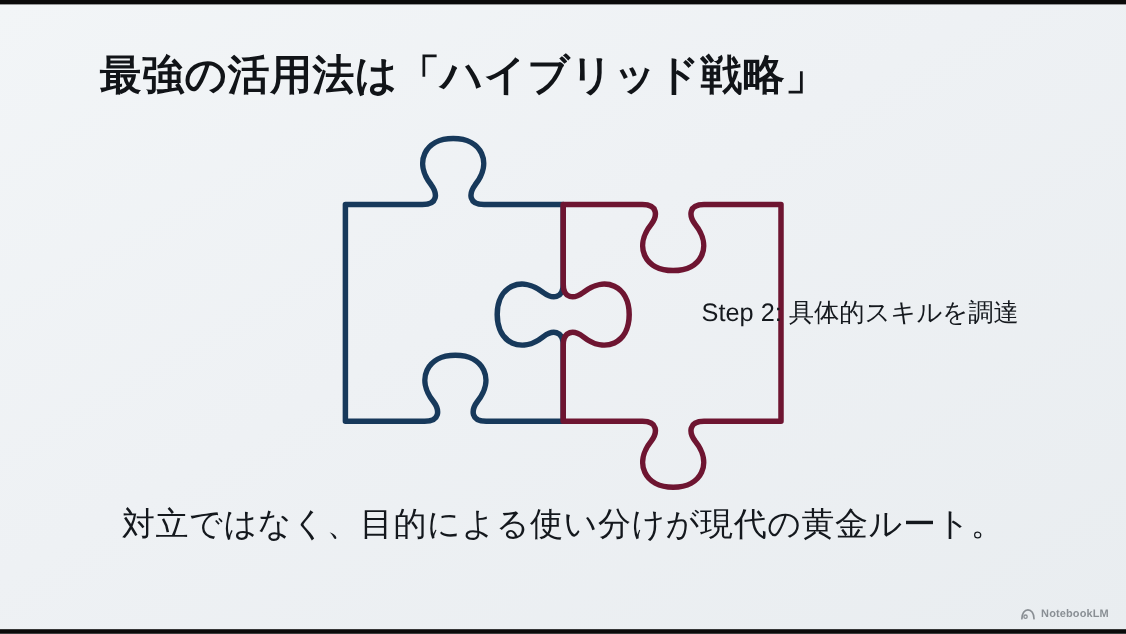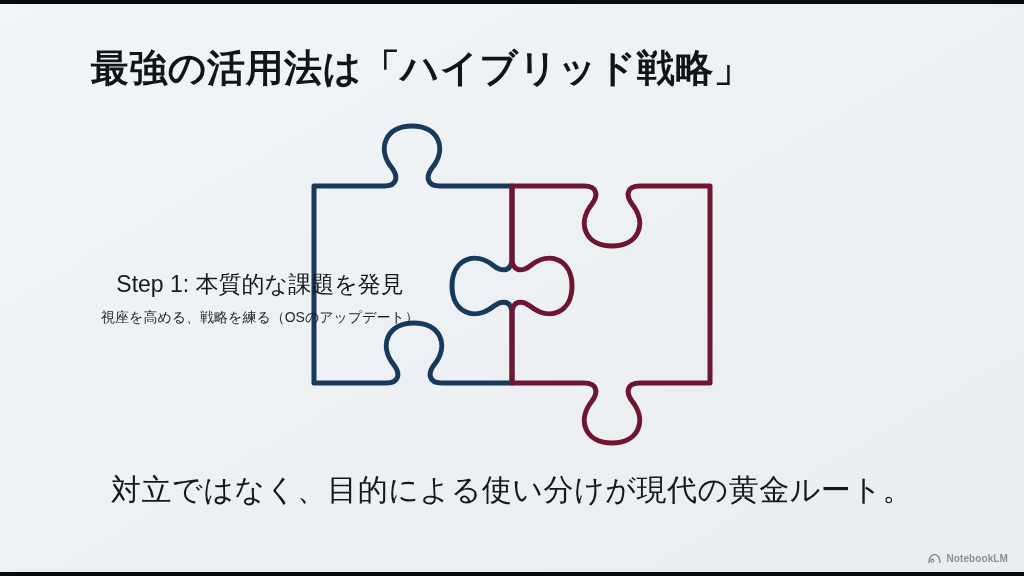--- a/index.html
+++ b/index.html
@@ -92,21 +92,20 @@
     position: absolute;
     top: 456px;
     left: 0;
     width: 1024px;
     text-align: center;
     font-size: 30px;
     font-weight: 400;
     color: #14181d;
     letter-spacing: 0.5px;
     white-space: nowrap;
-    margin-top: 14px;
   }
 
   #watermark {
     position: absolute;
     right: 16px;
     bottom: 12px;
     display: flex;
     align-items: flex-end;
     gap: 5px;
     opacity: 0.55;
@@ -171,26 +170,23 @@
                L 512 383
                L 512 314
                C 512 300 522 300 530 306
                C 550 322 572 312 572 286
                C 572 260 550 250 530 266
                C 522 272 512 272 512 258
                Z"></path>
     </svg>
   </div>
 
-  <div class="step-block" id="step1-block">
-    <div class="step-heading">Step 1: 本質的な課題を発見</div>
-    <div class="step-sub">視座を高める、戦略を練る（OSのアップデート）</div>
-  </div>
 
   <div class="step-block" id="step2-block">
+    <div class="step-heading">Step 2: 具体的スキルを調達</div>
   </div>
 
   <div id="caption">対立ではなく、目的による使い分けが現代の黄金ルート。</div>
 
   <div id="watermark">
     <span class="wm-logo">
       <svg width="13" height="11" viewBox="0 0 13 11" fill="none">
         <path d="M1 9.6 C1 4.6 3.4 1.4 6.5 1.4 C9.6 1.4 12 4.6 12 9.6" stroke="#3b4249" stroke-width="1.5" fill="none" stroke-linecap="round"></path>
         <circle cx="4.3" cy="7.6" r="1.5" stroke="#3b4249" stroke-width="1.2" fill="none"></circle>
       </svg>

